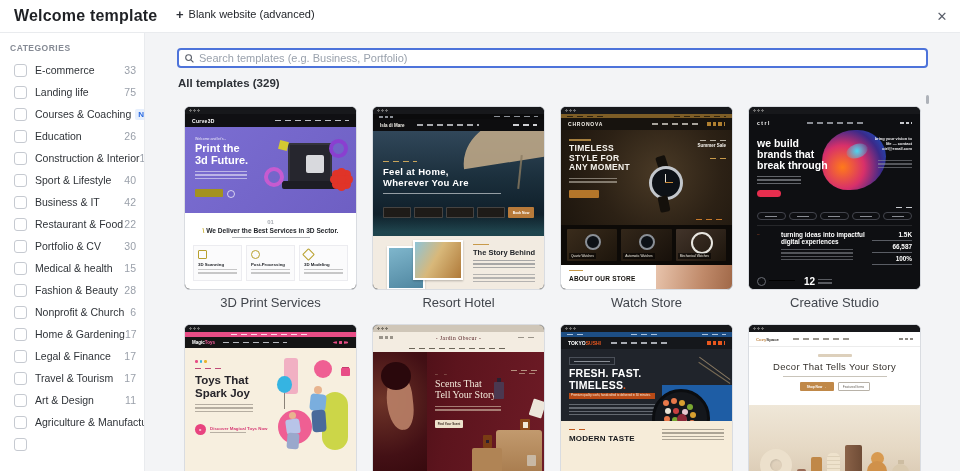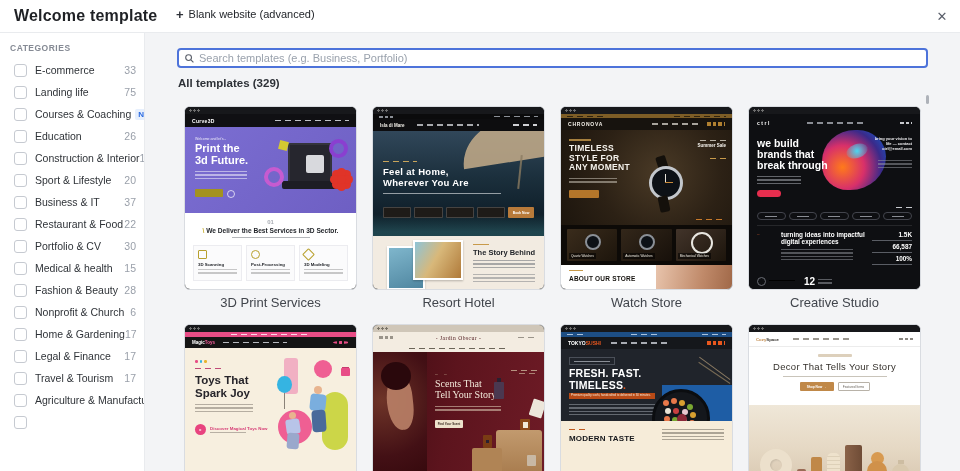--- a/index.html
+++ b/index.html
@@ -80,26 +80,26 @@
           <span class="cat-count">26</span>
         </div>
         <div class="cat-row">
           <span class="cb"></span>
           <span class="cat-label">Construction &amp; Interior</span>
           <span class="cat-count">16</span>
         </div>
         <div class="cat-row">
           <span class="cb"></span>
           <span class="cat-label">Sport &amp; Lifestyle</span>
-          <span class="cat-count">20</span>
+          <span class="cat-count">40</span>
         </div>
         <div class="cat-row">
           <span class="cb"></span>
           <span class="cat-label">Business &amp; IT</span>
-          <span class="cat-count">37</span>
+          <span class="cat-count">42</span>
         </div>
         <div class="cat-row">
           <span class="cb"></span>
           <span class="cat-label">Restaurant &amp; Food</span>
           <span class="cat-count">22</span>
         </div>
         <div class="cat-row">
           <span class="cb"></span>
           <span class="cat-label">Portfolio &amp; CV</span>
           <span class="cat-count">30</span>
@@ -126,20 +126,25 @@
         </div>
         <div class="cat-row">
           <span class="cb"></span>
           <span class="cat-label">Legal &amp; Finance</span>
           <span class="cat-count">17</span>
         </div>
         <div class="cat-row">
           <span class="cb"></span>
           <span class="cat-label">Travel &amp; Tourism</span>
           <span class="cat-count">17</span>
+        </div>
+        <div class="cat-row">
+          <span class="cb"></span>
+          <span class="cat-label">Art &amp; Design</span>
+          <span class="cat-count">11</span>
         </div>
         <div class="cat-row">
           <span class="cb"></span>
           <span class="cat-label">Agriculture &amp; Manufacturing</span>
         </div>
         <div class="cat-row">
           <span class="cb"></span>
         </div>
       </div>
   </div>

